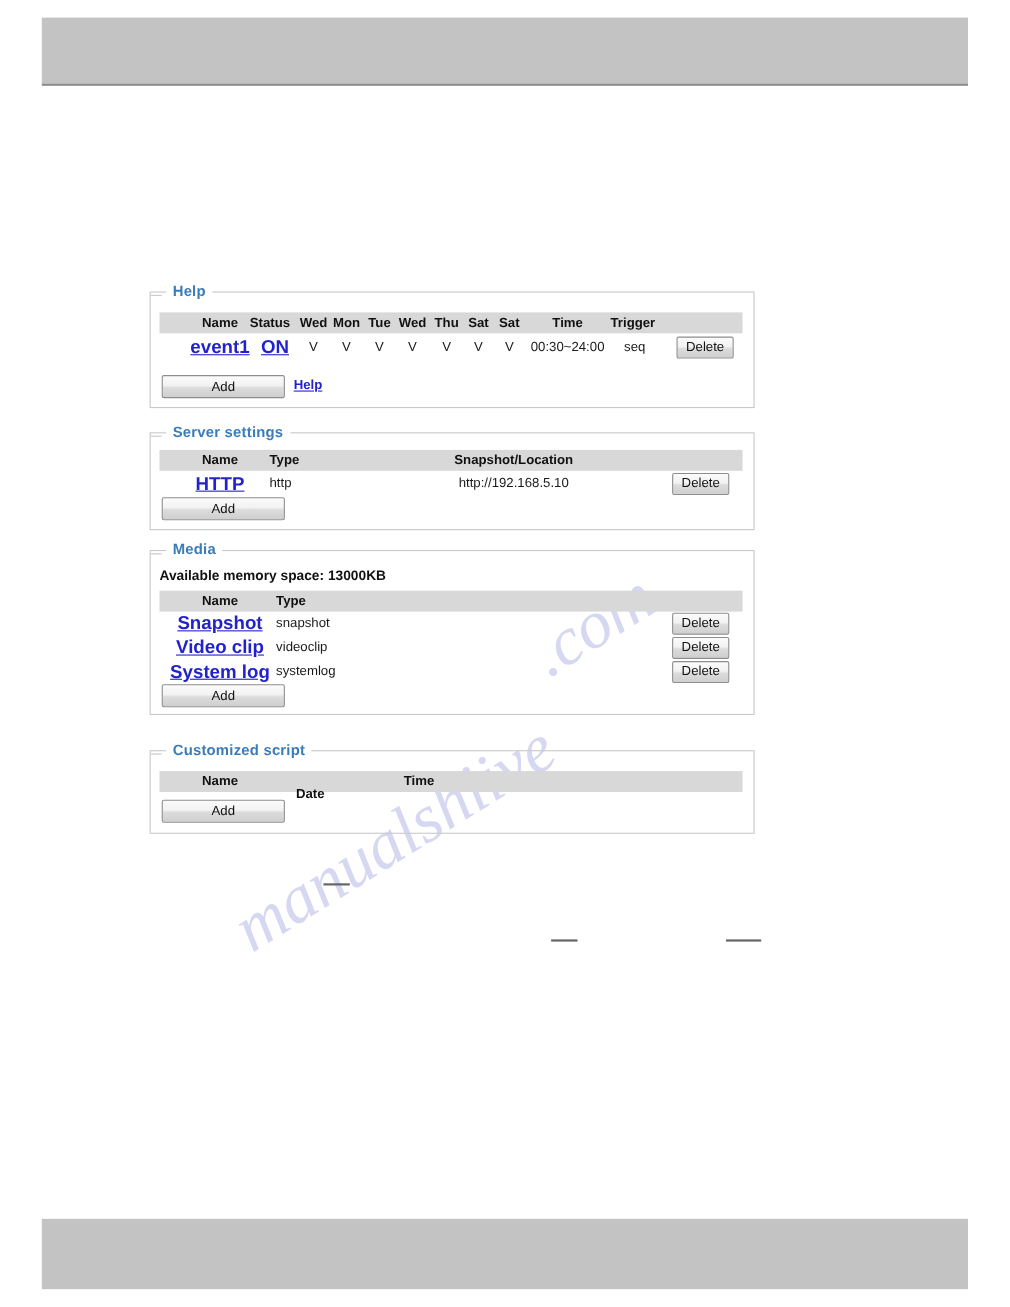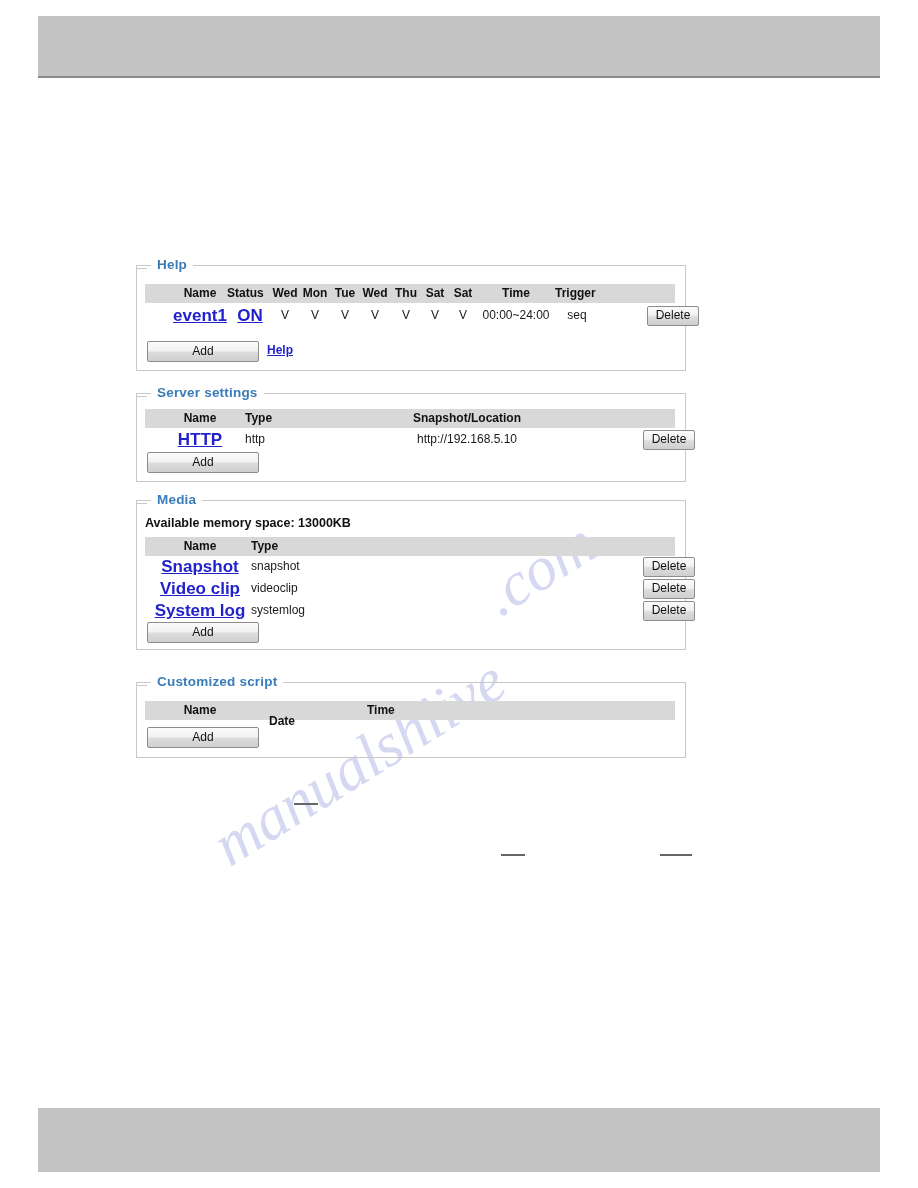--- a/index.html
+++ b/index.html
@@ -62,21 +62,21 @@
     text-decoration:underline;white-space:nowrap;line-height:15px;cursor:pointer;
   }
   .btn{
     position:absolute;
     background:linear-gradient(to bottom,#fbfbfb 0%,#f2f2f2 45%,#dcdcdc 55%,#cfcfcf 100%);
     border:1px solid #8d8d8d;border-radius:2px;
     font-size:12px;color:#111;text-align:center;cursor:pointer;
     font-family:"Liberation Sans", sans-serif;
   }
   .btn-add{width:110px;height:19px;line-height:18px;}
-  .btn-del{width:50px;height:18px;line-height:17px;margin-left:32px;}
+  .btn-del{width:50px;height:18px;line-height:17px;}
 
   .memline{
     position:absolute;font-size:12.5px;font-weight:bold;color:#111;white-space:nowrap;
   }
   .strike{position:absolute;height:2px;background:#666;}
 </style>
 </head>
 <body>
 
 <div class="band" id="header-band"></div>
@@ -109,21 +109,21 @@
 
     <div class="lnk" style="left:28px;top:42px;width:70px;text-align:center;">event1</div>
     <div class="lnk" style="left:90px;top:42px;width:46px;text-align:center;">ON</div>
     <div class="cell" style="left:134px;top:42px;width:28px;text-align:center;">V</div>
     <div class="cell" style="left:162px;top:42px;width:32px;text-align:center;">V</div>
     <div class="cell" style="left:194px;top:42px;width:28px;text-align:center;">V</div>
     <div class="cell" style="left:222px;top:42px;width:32px;text-align:center;">V</div>
     <div class="cell" style="left:254px;top:42px;width:30px;text-align:center;">V</div>
     <div class="cell" style="left:284px;top:42px;width:28px;text-align:center;">V</div>
     <div class="cell" style="left:312px;top:42px;width:28px;text-align:center;">V</div>
-    <div class="cell" style="left:330px;top:42px;width:98px;text-align:center;">00:00~24:00</div>
+    <div class="cell" style="left:330px;top:42px;width:98px;text-align:center;">00:30~24:00</div>
     <div class="cell" style="left:418px;top:42px;width:44px;text-align:center;">seq</div>
     <div class="btn btn-del" style="left:478px;top:40px;">Delete</div>
 
     <div class="btn btn-add" style="left:10px;top:75px;">Add</div>
     <div class="lnk-plain" style="left:130px;top:77px;">Help</div>
   </div>
 
   <div class="panel" style="left:136px;top:393px;width:548px;height:87px;">
     <div class="legend">Server settings</div>
 

